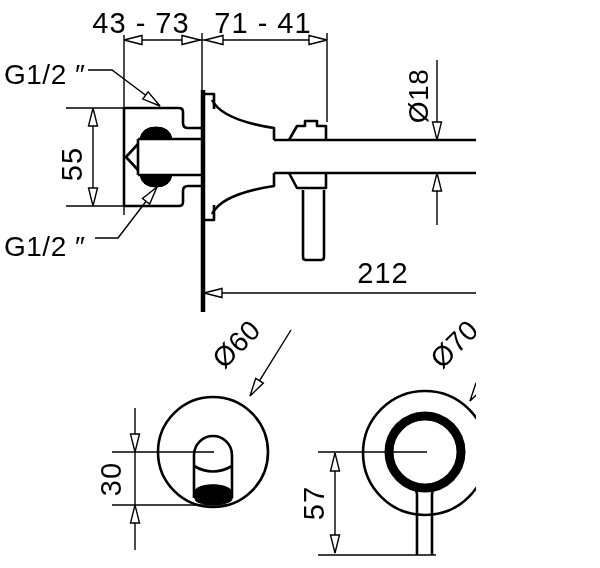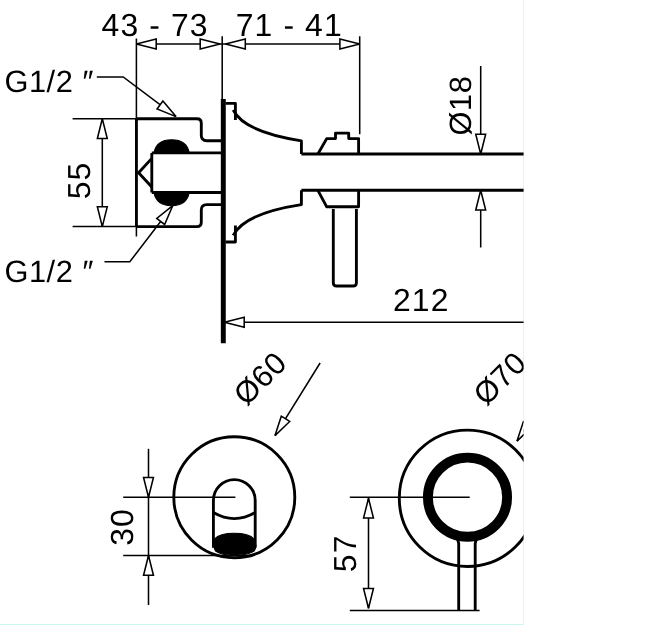--- a/index.html
+++ b/index.html
@@ -1,16 +1,16 @@
 <!DOCTYPE html>
 <html><head>
 <meta charset="utf-8">
 <style>
   html,body{margin:0;padding:0;background:#ffffff;}
-  .sheet{width:476px;height:568px;background:#5eead4;overflow:hidden;}
+  .sheet{width:476px;height:568px;background:#e5e5e5;overflow:hidden;}
   svg{display:block;}
   .obj{fill:none;stroke:#000;stroke-width:2.6;stroke-linejoin:round;}
   .thick{fill:none;stroke:#000;stroke-width:4.5;}
   .ring{fill:none;stroke:#000;stroke-width:9;}
   .thin{fill:none;stroke:#000;stroke-width:1.4;}
   .arrow{fill:#ffffff;stroke:#000;stroke-width:1.4;stroke-linejoin:miter;}
   .blk{fill:#000;stroke:#000;stroke-width:1;}
   .dim-text{font-family:"Liberation Sans", sans-serif;font-size:29px;fill:#000;letter-spacing:1px;}
   .dim-text-sm{font-family:"Liberation Sans", sans-serif;font-size:28px;fill:#000;letter-spacing:0.5px;}
 </style>

